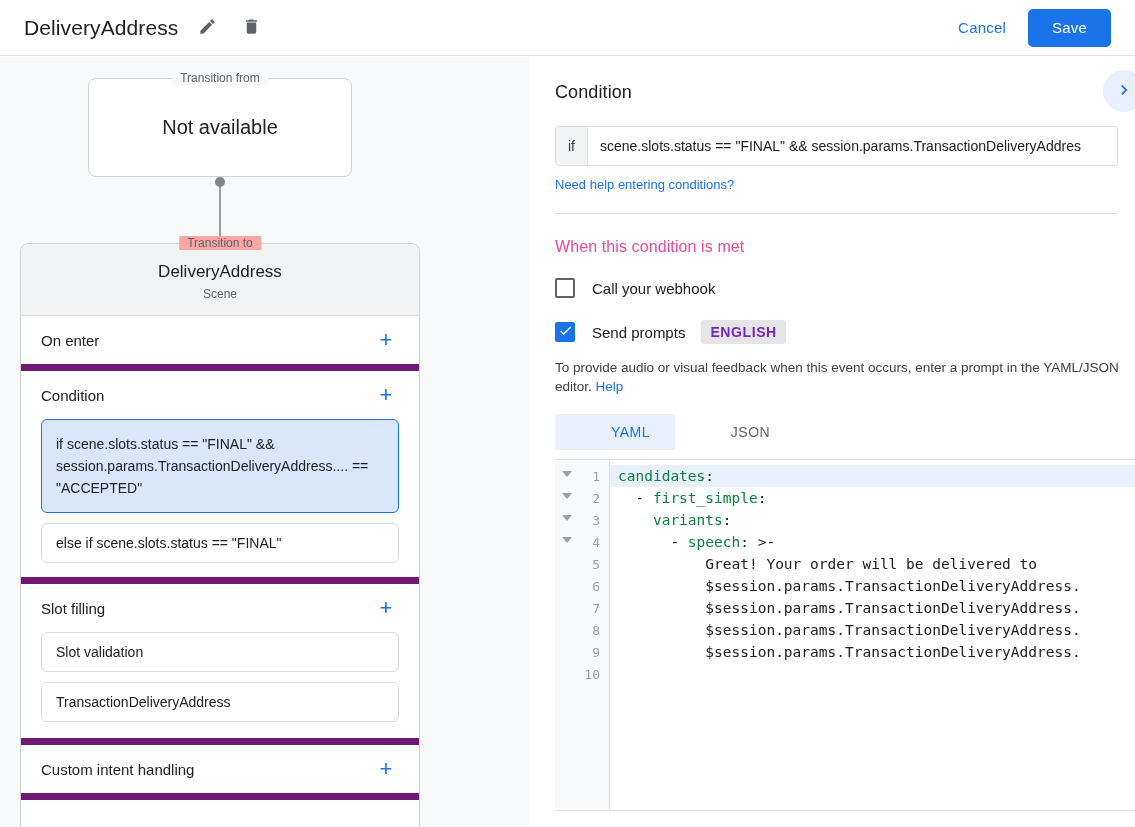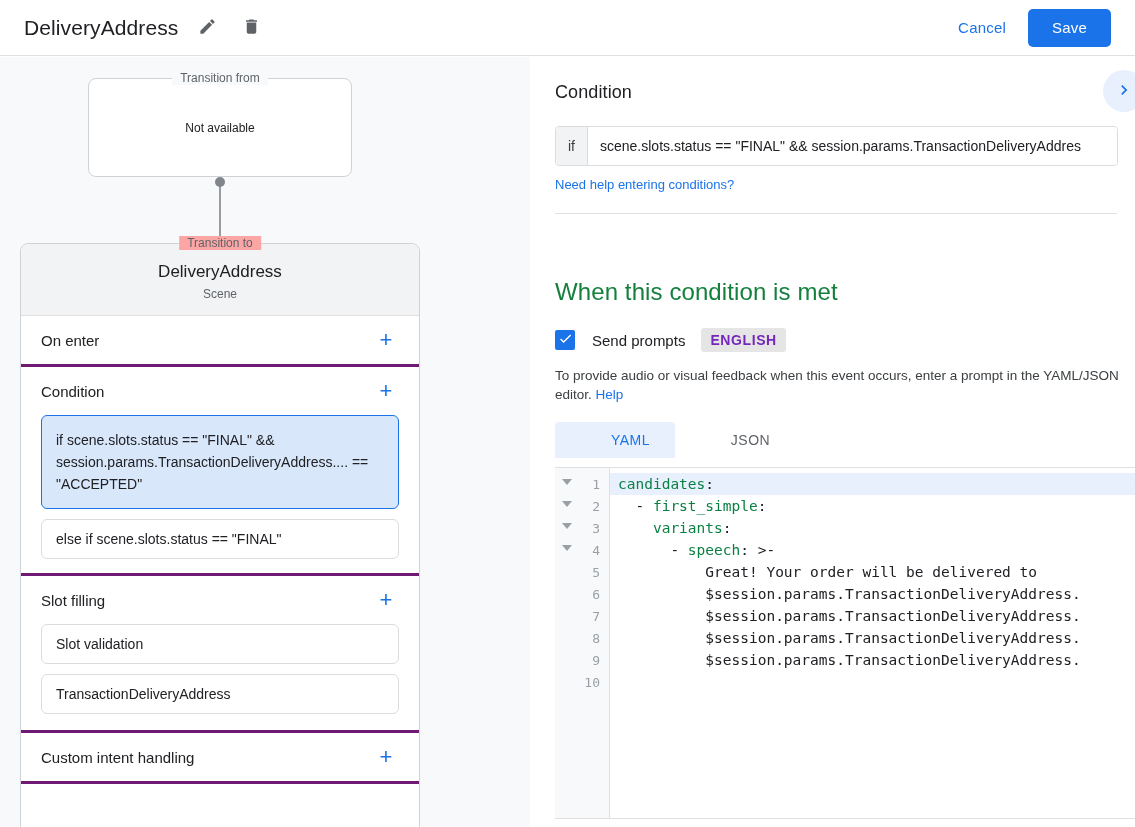--- a/index.html
+++ b/index.html
@@ -55,42 +55,42 @@
   .fieldset-legend {
     position: absolute; top: -8px; left: 50%; transform: translateX(-50%);
     background: #f8f9fa; padding: 0 8px;
     font-size: 12px; color: #5f6368; white-space: nowrap;
   }
 
   .transition-from {
     position: absolute; left: 88px; top: 21px; width: 264px; height: 99px;
     display: flex; align-items: center; justify-content: center;
   }
-  .transition-from .node-title { font-size: 12px; color: #202124; }
+  .transition-from .node-title { font-size: 20px; color: #202124; }
 
   .connector { position: absolute; left: 213px; top: 120px; width: 14px; height: 113px; }
 
   .transition-to-box {
     position: absolute; left: 20px; top: 186px; width: 400px; height: 591px;
     border: 1px solid #cfd3d6; border-radius: 8px; background: #ffffff;
     overflow: hidden;
   }
   .to-legend {
     position: absolute; top: 179px; left: 220px; transform: translateX(-50%);
     background: #fca5a5; padding: 0 8px; font-size: 12px; color: #5f6368;
     z-index: 3;
   }
   .scene-header {
     background: #f1f3f4; padding: 18px 0 14px 0; text-align: center;
     border-bottom: 1px solid #e0e0e0;
   }
   .scene-header .scene-name { font-size: 17px; color: #202124; }
   .scene-header .scene-sub { font-size: 12px; color: #5f6368; margin-top: 5px; }
 
-  .section { border-bottom: 3px solid #701a75; padding: 0 20px 0 20px; }
+  .section { border-bottom: 7px solid #701a75; padding: 0 20px 0 20px; }
   .section-head {
     display: flex; align-items: center; justify-content: space-between;
     height: 48px;
   }
   .section-title { font-size: 15px; color: #202124; }
   .plus-btn {
     width: 26px; height: 26px; border: none; background: transparent;
     color: #1a73e8; font-size: 22px; line-height: 20px; cursor: pointer;
     display:flex; align-items:center; justify-content:center; border-radius:50%;
   }
@@ -138,21 +138,21 @@
     padding: 0 12px; font-family: "Liberation Sans", sans-serif;
     background: #fff;
   }
   .help-link {
     display: inline-block; margin-top: 11px;
     font-size: 13px; color: #1a73e8; text-decoration: none; cursor: pointer;
   }
   .hr-sep { height: 1px; background: #e0e0e0; margin-top: 20px; }
 
   .met-block { padding: 24px 25px 0 25px; }
-  .met-title { font-size: 24px; color: #15803d; letter-spacing: .1px; margin-top: 40px; }
+  .met-title { font-size: 16px; color: #ec4899; letter-spacing: .1px; }
 
   .check-row { display: flex; align-items: center; margin-top: 22px; }
   .cbox {
     width: 20px; height: 20px; border: 2px solid #5f6368; border-radius: 2px;
     background: #fff; cursor: pointer; flex: none;
   }
   .cbox.checked {
     background: #1a73e8; border-color: #1a73e8;
     display: flex; align-items: center; justify-content: center;
   }
@@ -319,20 +319,24 @@
         <input class="cond-input" value="scene.slots.status == &quot;FINAL&quot; &amp;&amp; session.params.TransactionDeliveryAddres" style="">
       </div>
 
       <a class="help-link">Need help entering conditions?</a>
       <div class="hr-sep"></div>
     </div>
 
     <div class="met-block">
       <div class="met-title">When this condition is met</div>
 
+      <div class="check-row">
+        <div class="cbox"></div>
+        <span class="check-label">Call your webhook</span>
+      </div>
 
       <div class="check-row">
         <div class="cbox checked">
           <span>
             <svg width="15" height="15" viewBox="0 0 24 24" fill="#ffffff">
               <path d="M9 16.17 4.83 12l-1.42 1.41L9 19 21 7l-1.41-1.41z"></path>
             </svg>
           </span>
         </div>
         <span class="check-label">Send prompts</span>

